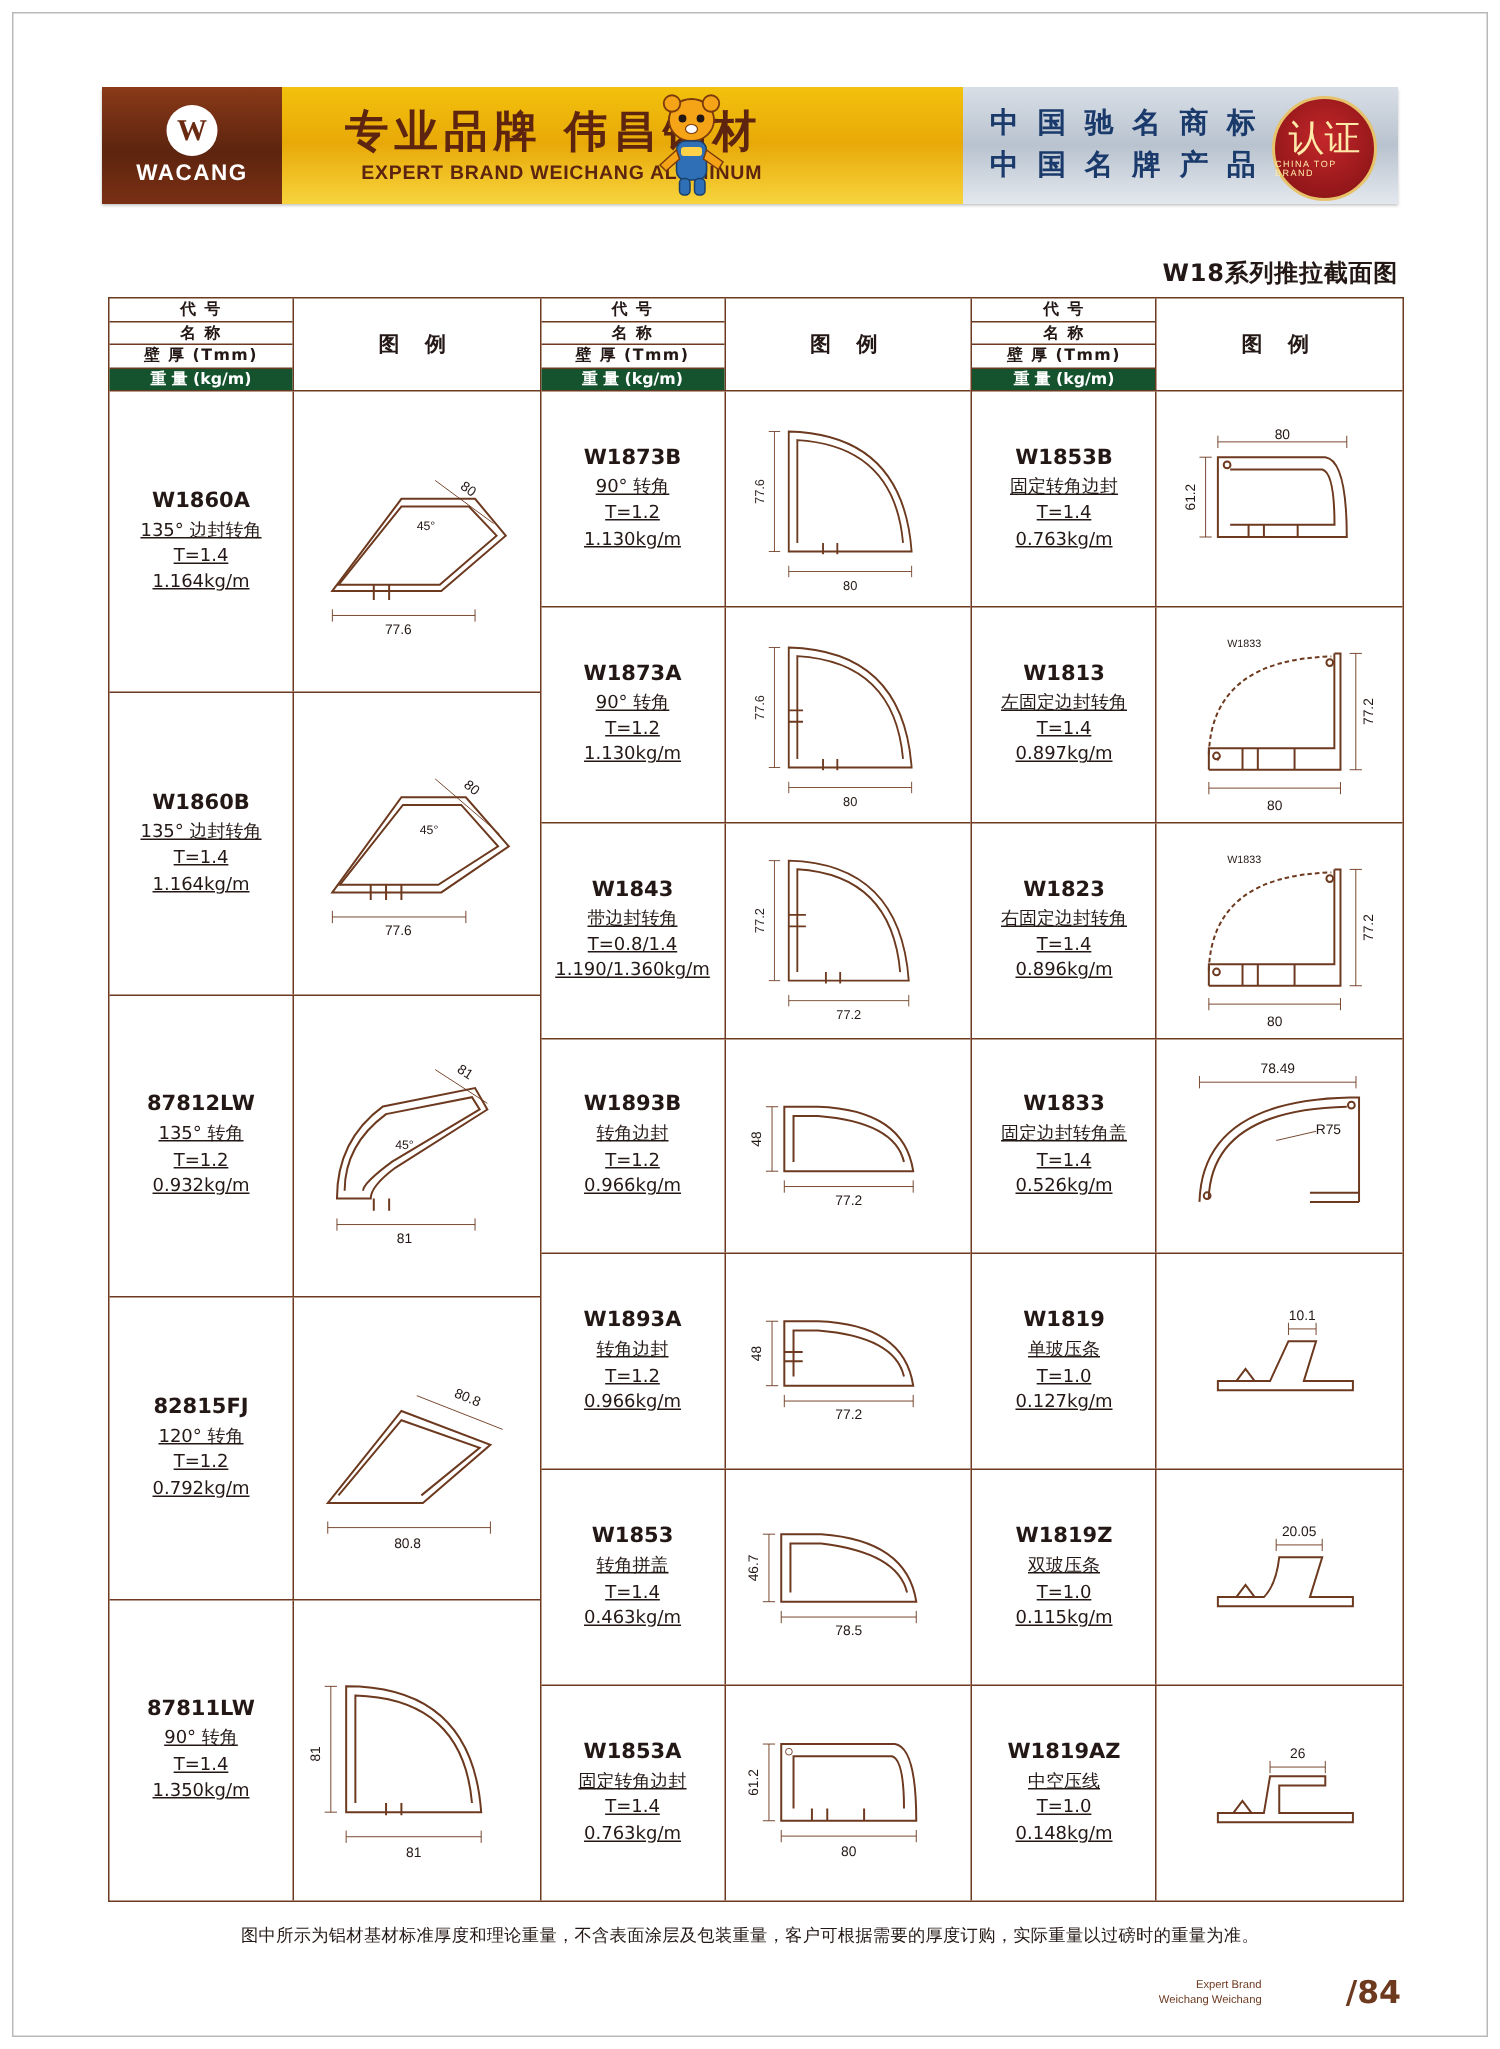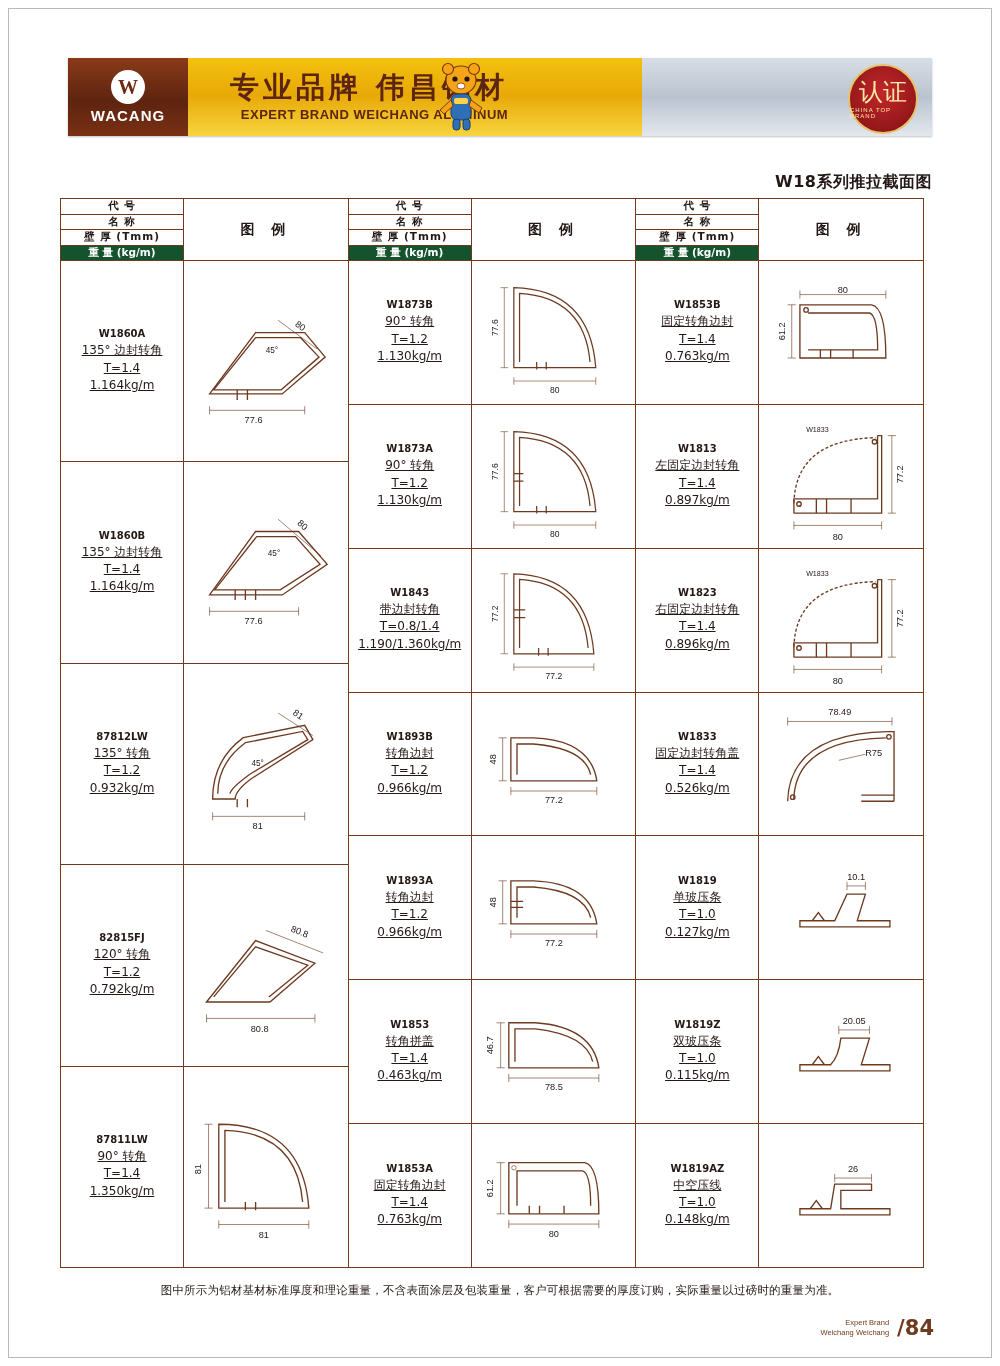--- a/index.html
+++ b/index.html
@@ -83,21 +83,21 @@
 
   
   .series-title{
     position:absolute;right:68px;top:172px;
     font-family:"DejaVu Sans", sans-serif;
     font-size:16px;font-weight:bold;color:#231815;letter-spacing:.5px;
   }
 
   
   .table-wrap{
-    position:absolute;left:60px;top:198px;width:864px;height:1070px;
+    position:absolute;left:72px;top:198px;width:864px;height:1070px;
     border:1.5px solid #6d3a20;box-sizing:border-box;
     display:flex;
   }
   .col-group{
     flex:1;display:flex;flex-direction:column;
     border-right:1.5px solid #6d3a20;box-sizing:border-box;
   }
   .col-group:last-child{border-right:none;}
 
   .head{
@@ -126,21 +126,21 @@
     display:flex;border-bottom:1px solid #6d3a20;box-sizing:border-box;
     flex:1;min-height:0;
   }
   .row:last-child{border-bottom:none;}
   .cell-info{
     width:123px;box-sizing:border-box;border-right:1px solid #6d3a20;
     display:flex;flex-direction:column;align-items:center;justify-content:center;
     text-align:center;padding:2px;
   }
   .code{
-    font-size:10px;font-weight:bold;color:#231815;
+    font-size:14px;font-weight:bold;color:#231815;
     font-family:"DejaVu Sans",sans-serif;margin-bottom:3px;
   }
   .desc,.spec{
     font-size:12px;color:#231815;line-height:1.45;
     font-family:"DejaVu Sans",sans-serif;
     text-decoration:underline;
   }
   .cell-fig{
     flex:1;position:relative;overflow:hidden;
   }
@@ -155,21 +155,21 @@
   .pagebar{
     position:absolute;right:66px;top:1318px;
     display:flex;align-items:flex-end;gap:8px;
   }
   .pagebar .en{
     text-align:right;font-size:7.5px;color:#6d3a20;line-height:1.3;
     font-family:"Liberation Sans",sans-serif;
   }
   .pagebar .num{
     font-size:21px;font-weight:bold;color:#6d3a20;
-    font-family:"DejaVu Sans",sans-serif;line-height:.9;
+    font-family:"DejaVu Sans",sans-serif;line-height:.9;margin-left:48px;
   }
 </style>
 </head>
 <body>
 
 <div class="page">
   <div class="outer-frame"></div>
 
   <div class="banner">
     <div class="banner-left">
@@ -190,20 +190,24 @@
         <ellipse cx="31" cy="26" rx="4" ry="3" fill="#fff" stroke="#7a3a0c" stroke-width=".8"></ellipse>
         <rect x="21" y="34" width="20" height="26" rx="6" fill="#2f6fb5" stroke="#1b3f6b" stroke-width="1"></rect>
         <rect x="24" y="38" width="14" height="6" rx="2" fill="#ffd24a"></rect>
         <path d="M21 40 L10 50 L14 54 L23 46 Z" fill="#f6a417" stroke="#7a3a0c" stroke-width="1"></path>
         <path d="M41 40 L52 48 L49 53 L39 46 Z" fill="#f6a417" stroke="#7a3a0c" stroke-width="1"></path>
         <rect x="23" y="59" width="7" height="11" rx="3" fill="#2f6fb5" stroke="#1b3f6b" stroke-width="1"></rect>
         <rect x="33" y="59" width="7" height="11" rx="3" fill="#2f6fb5" stroke="#1b3f6b" stroke-width="1"></rect>
       </svg>
     </div>
     <div class="banner-right">
+      <div class="slogan">
+        <div>中 国 驰 名 商 标</div>
+        <div>中 国 名 牌 产 品</div>
+      </div>
       <div class="seal">
         <div class="glyph">认证</div>
         <div class="ring">CHINA TOP BRAND</div>
       </div>
     </div>
   </div>
 
   <div class="series-title">W18系列推拉截面图</div>
 
   <div class="table-wrap">

